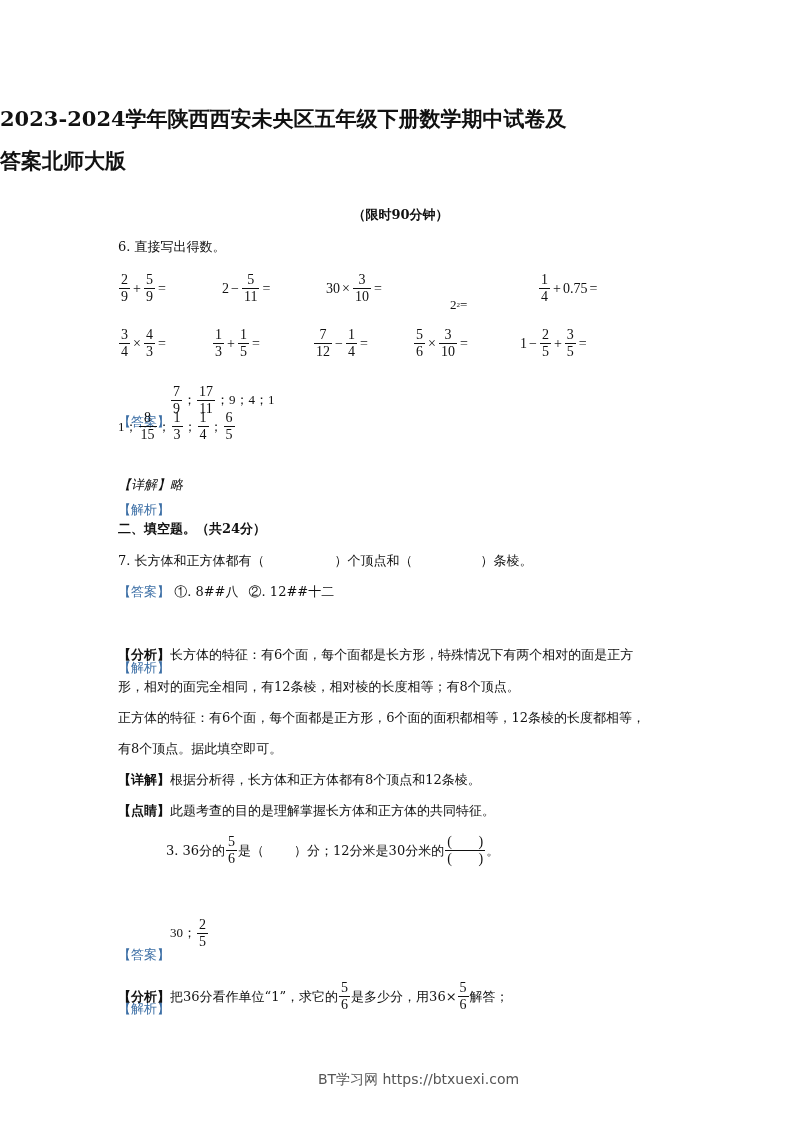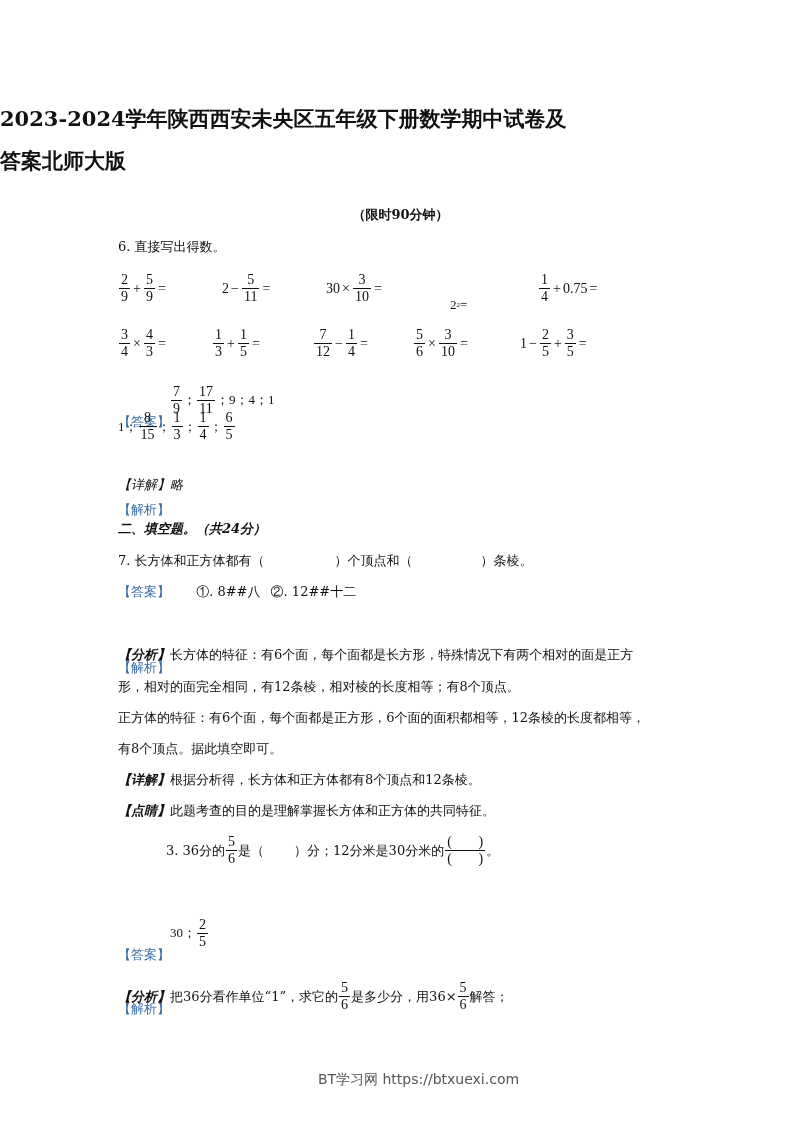--- a/index.html
+++ b/index.html
@@ -9,21 +9,21 @@
   .title{left:0;width:793px;text-align:left;font-weight:bold;font-size:21px;color:#111;}
   .subtitle{left:4px;width:793px;text-align:center;font-weight:bold;font-size:13px;}
   .txt{font-size:13px;white-space:nowrap;}
   .tag-blue{color:#3b6ea5;margin-top:44px;}
   .frac{display:inline-flex;flex-direction:column;align-items:center;vertical-align:middle;
     font-family:"Liberation Serif",serif;font-size:14px;line-height:16px;margin:0 1px;}
   .frac .num{padding:0 2px;}
   .frac .den{border-top:1px solid #111;padding:0 2px;}
   .expr{display:flex;align-items:center;font-family:"Liberation Serif",serif;font-size:14px;white-space:nowrap;}
   .op{margin:0 2px;}
-  .bold{font-weight:bold;font-style:italic;}
+  .bold{font-weight:bold;}
   .paren-frac .num,.paren-frac .den{min-width:36px;display:flex;justify-content:space-between;}
   .footer{left:0;width:793px;text-align:center;font-family:"DejaVu Sans",sans-serif;font-size:14px;color:#555;margin-left:22px;}
 </style>
 </head>
 <body>
 
 <div class="abs title" style="top:105px;">2023-2024学年陕西西安未央区五年级下册数学期中试卷及</div>
 <div class="abs title" style="top:147px;">答案北师大版</div>
 <div class="abs subtitle" style="top:206px;">（限时90分钟）</div>
 
@@ -175,21 +175,21 @@
 <div class="abs txt tag-blue" style="left:118px;top:457px;">【解析】</div>
 <div class="abs txt" style="left:118px;top:476px;font-style:italic;">【详解】略</div>
 
 <div class="abs txt bold" style="left:118px;top:520px;">二、填空题。（共24分）</div>
 
 <div class="abs txt" style="left:118px;top:552px;">
   <span>7. 长方体和正方体都有（</span><span style="display:inline-block;width:70px;"></span><span>）个顶点和（</span><span style="display:inline-block;width:68px;"></span><span>）条棱。</span>
 </div>
 <div class="abs txt" style="left:118px;top:583px;">
   <span class="tag-blue">【答案】</span>
-  <span style="margin-left:22px;">①. 8##八</span>
+  <span style="">①. 8##八</span>
   <span style="margin-left:6px;">②. 12##十二</span>
 </div>
 <div class="abs txt tag-blue" style="left:118px;top:615px;">【解析】</div>
 <div class="abs txt" style="left:118px;top:646px;">
   <span class="bold">【分析】</span><span>长方体的特征：有6个面，每个面都是长方形，特殊情况下有两个相对的面是正方</span>
 </div>
 <div class="abs txt" style="left:118px;top:678px;">形，相对的面完全相同，有12条棱，相对棱的长度相等；有8个顶点。</div>
 <div class="abs txt" style="left:118px;top:709px;">正方体的特征：有6个面，每个面都是正方形，6个面的面积都相等，12条棱的长度都相等，</div>
 <div class="abs txt" style="left:118px;top:740px;">有8个顶点。据此填空即可。</div>
 <div class="abs txt" style="left:118px;top:771px;">

